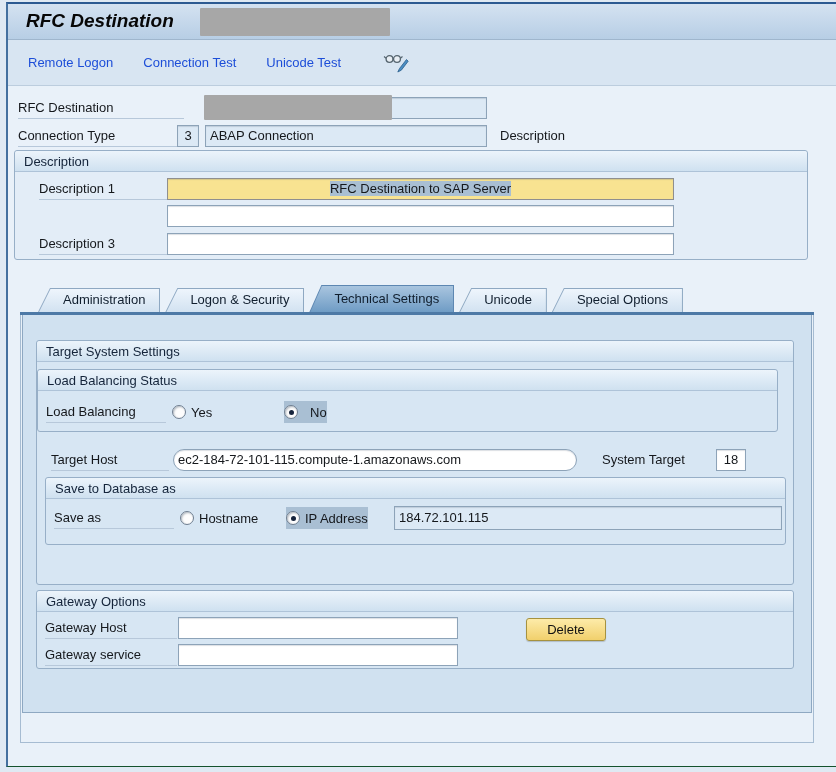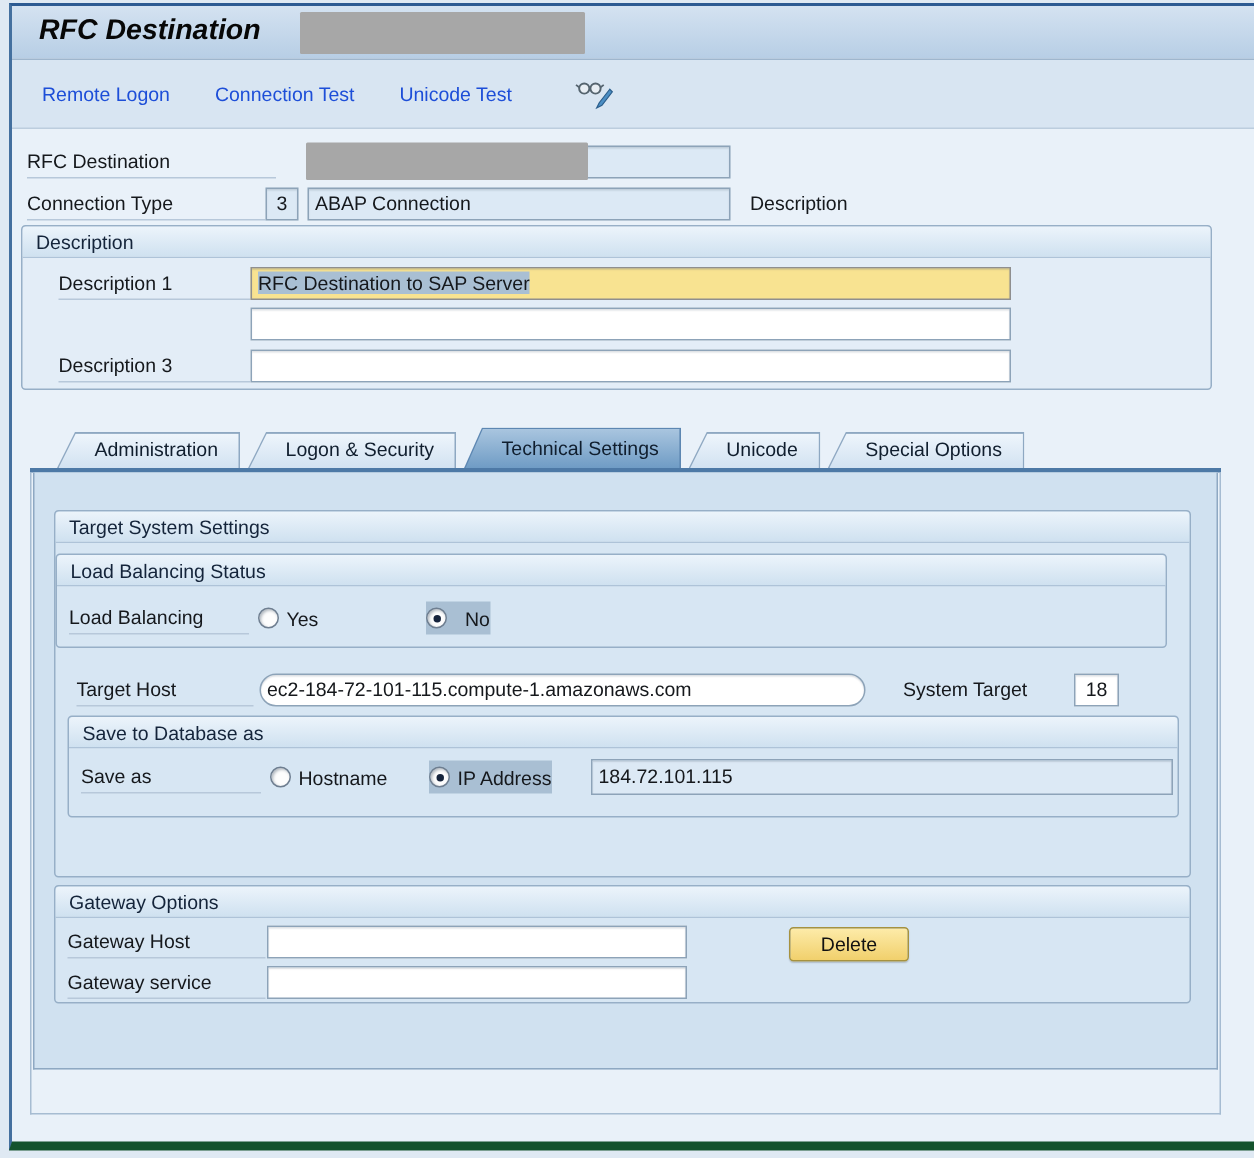--- a/index.html
+++ b/index.html
@@ -6,21 +6,21 @@
   body {
     margin: 0; width: 836px; height: 772px; overflow: hidden;
     background: #dfe9f3; color: #15181c;
     font-family: "Liberation Sans", sans-serif; font-size: 13px;
     position: relative;
   }
   .app {
     position: absolute; left: 6px; top: 2px; right: 0; bottom: 5px;
     background: #e9f1f9;
     border-left: 2px solid #44709f; border-top: 2px solid #2c5a92;
-    border-bottom: 6px solid #14532d;
+    border-bottom: 1px solid #14532d;
   }
   
   .titlebar {
     position: absolute; left: 0; top: 0; right: 0; height: 36px;
     background: linear-gradient(#d4e2f1, #b7cee5);
     border-bottom: 1px solid #9fb6cd;
   }
   .title {
     position: absolute; left: 18px; top: 6px;
     font-size: 19px; font-weight: bold; font-style: italic; color: #070707;
@@ -38,21 +38,21 @@
   
   .main { position: absolute; left: 0; top: 82px; right: 0; bottom: 0; }
   .lbl { position: absolute; height: 22px; line-height: 22px; }
   .ulbl { border-bottom: 1px solid #b7c8da; }
   .fld {
     position: absolute; height: 22px; padding: 2px 4px; line-height: 16px;
     border: 1px solid #8da3b8; background: #fff; overflow: hidden; white-space: nowrap;
     box-shadow: inset 0 1px 1px rgba(60,80,100,.18);
   }
   .fld.ro { background: #dce9f5; }
-  .fld.yellow { background: #f8e391; border-color: #8f8f8f; }
+  .fld.yellow { background: #f8e391; border-color: #8f8f8f; text-align: center; }
   .sel { background: #a9bfd3; }
   .corner { position: absolute; width: 8px; height: 8px; border: 2px solid #c2372b; }
   .c-tl { left: -5px; top: -5px; border-right: none; border-bottom: none; }
   .c-tr { right: -5px; top: -5px; border-left: none; border-bottom: none; }
   .c-bl { left: -5px; bottom: -5px; border-right: none; border-top: none; }
   .c-br { right: -5px; bottom: -5px; border-left: none; border-top: none; }
   
   .group {
     position: absolute; border: 1px solid #97afc7; border-radius: 3px;
     background: #d7e6f3;

